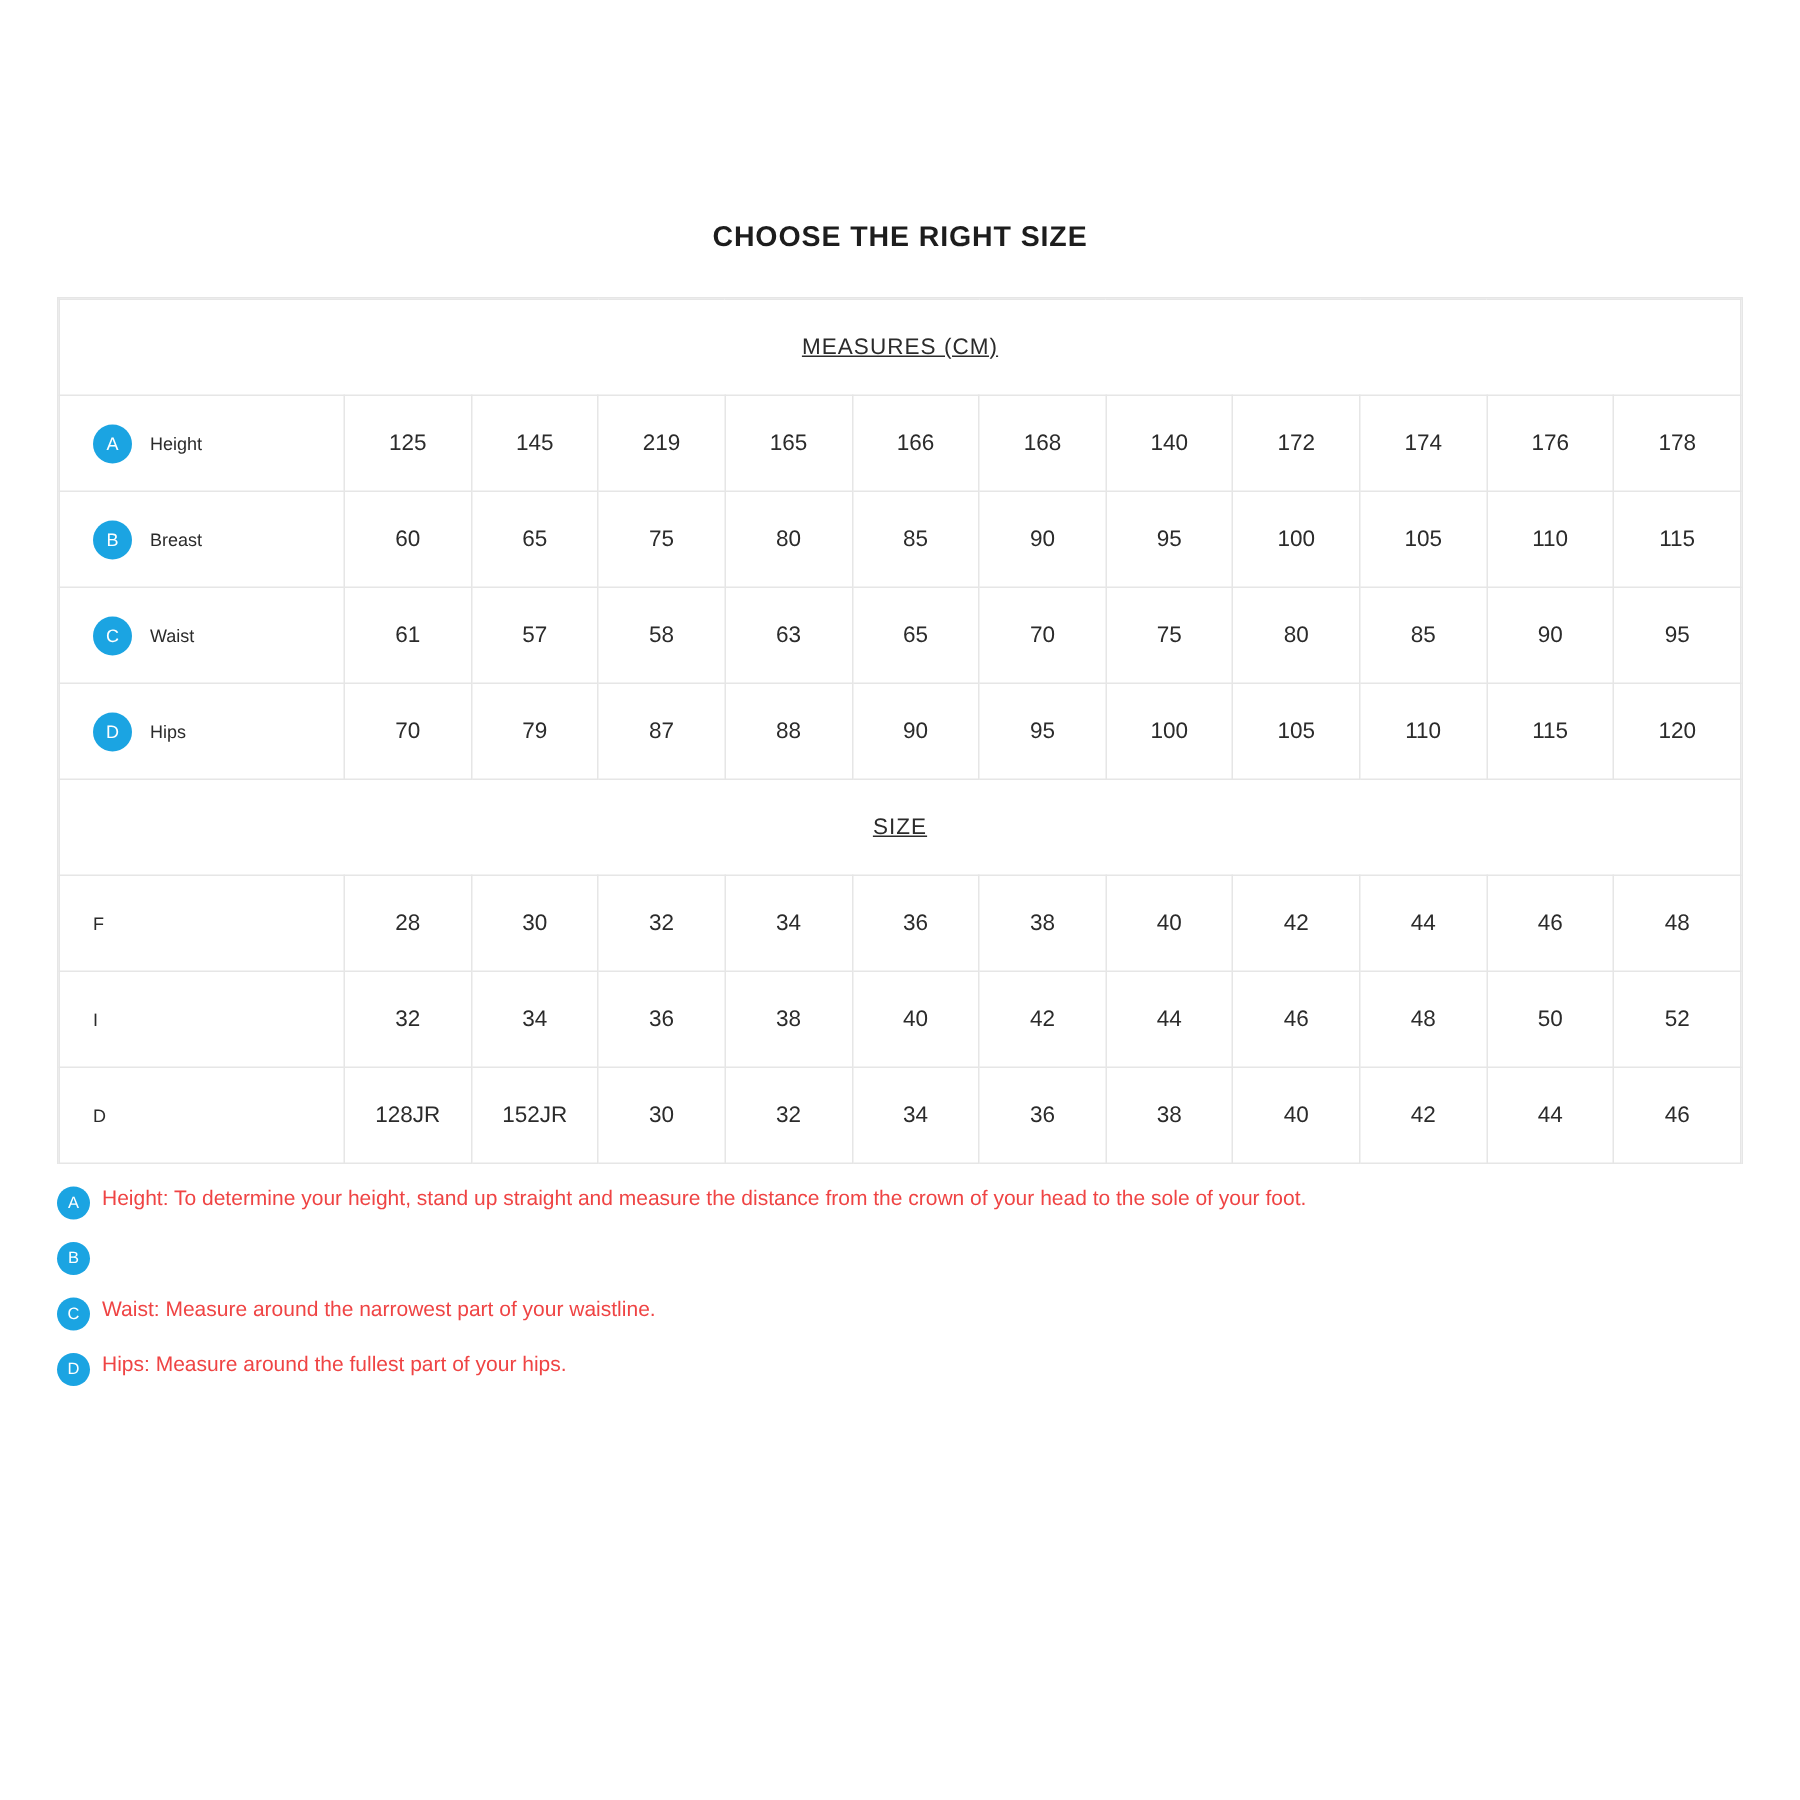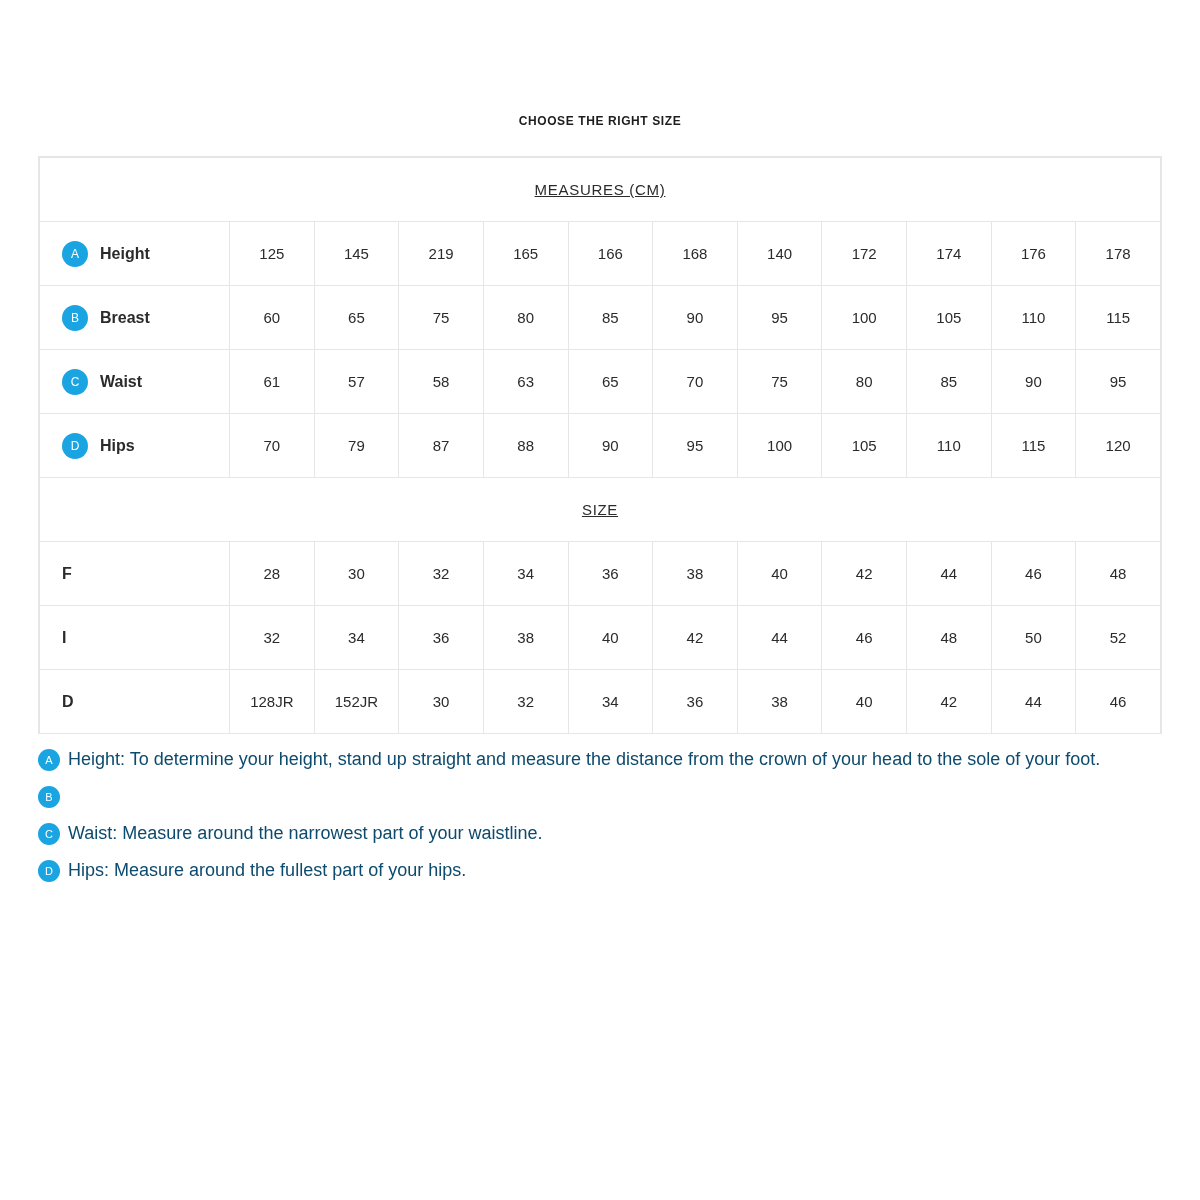--- a/index.html
+++ b/index.html
@@ -15,25 +15,26 @@
     overflow: hidden;
   }
   .page {
     width: 1200px;
     height: 1200px;
     position: relative;
     box-sizing: border-box;
   }
   .title {
     text-align: center;
-    font-size: 12px;
+    font-size: 19px;
     font-weight: bold;
     letter-spacing: 0.6px;
     color: #1d1d1d;
     padding-top: 114px;
+    margin-top: 34px;
   }
   .chart-wrap {
     margin: 28px 38px 0 38px;
     border: 1px solid #e6e6e6;
     border-bottom: none;
   }
   table.sizechart {
     border-collapse: collapse;
     width: 100%;
     table-layout: fixed;
@@ -77,44 +78,43 @@
     height: 26px;
     min-width: 26px;
     border-radius: 50%;
     background: #1ba4e2;
     color: #ffffff;
     font-size: 12px;
     font-weight: normal;
     line-height: 1;
   }
   .label-text {
-    font-size: 16px;
+    font-size: 12px;
     color: #2b2b2b;
-    font-weight: bold;
   }
   col.labelcol { width: 190px; }
   .notes {
     margin: 14px 38px 0 38px;
   }
   .note {
     display: flex;
     align-items: flex-start;
     gap: 8px;
     margin-bottom: 14px;
   }
   .note .badge {
     width: 22px;
     height: 22px;
     min-width: 22px;
     font-size: 11px;
     margin-top: 1px;
   }
   .note-text {
-    font-size: 18px;
-    color: #0c4a6e;
+    font-size: 14px;
+    color: #ef4444;
     line-height: 1.25;
   }
 </style>
 </head>
 <body>
 
 <div class="page">
 
   <div class="title">CHOOSE THE RIGHT SIZE</div>
 

